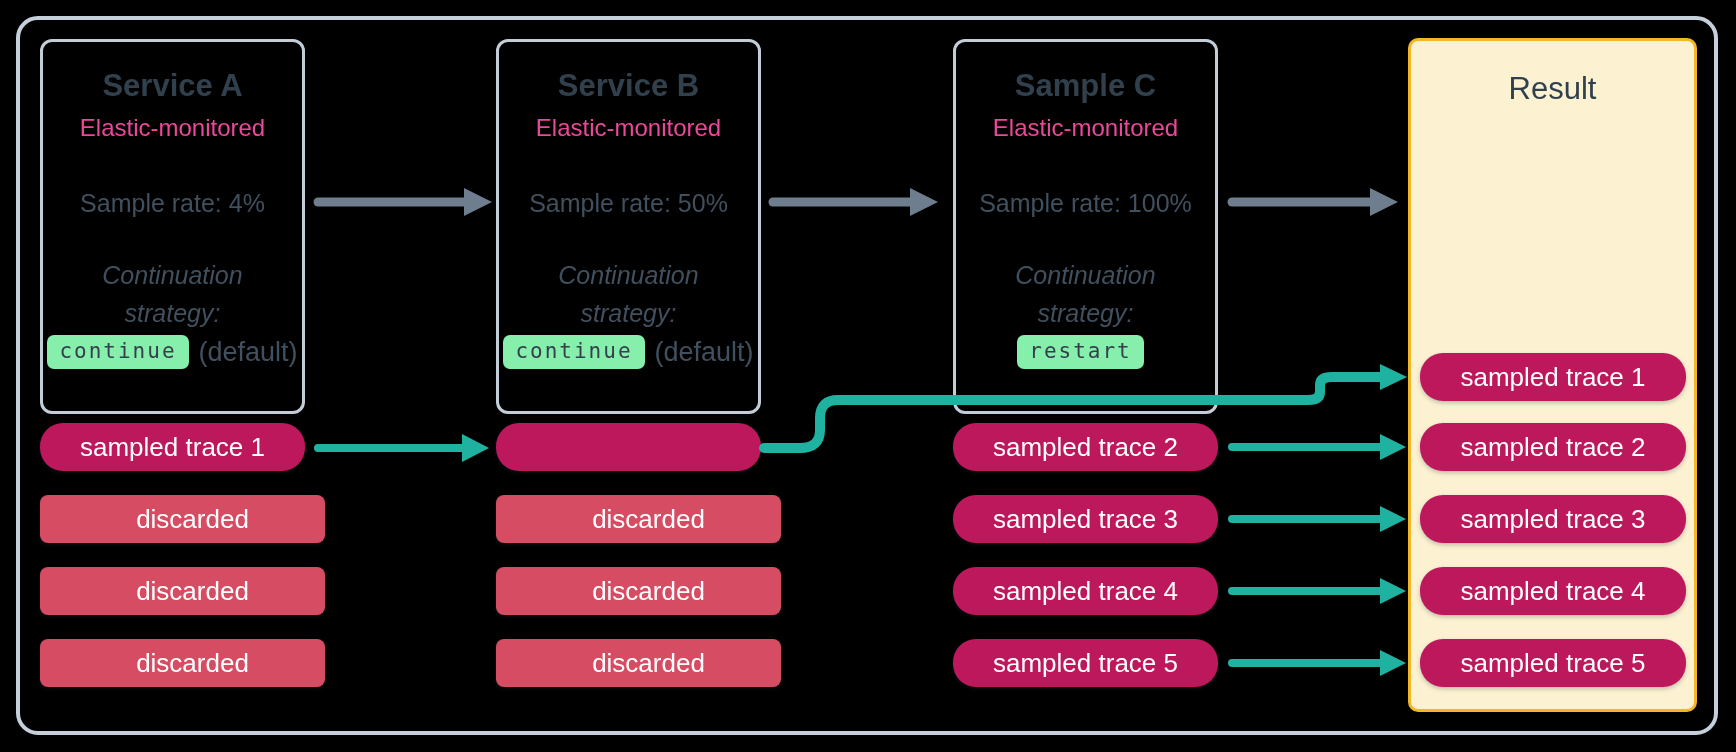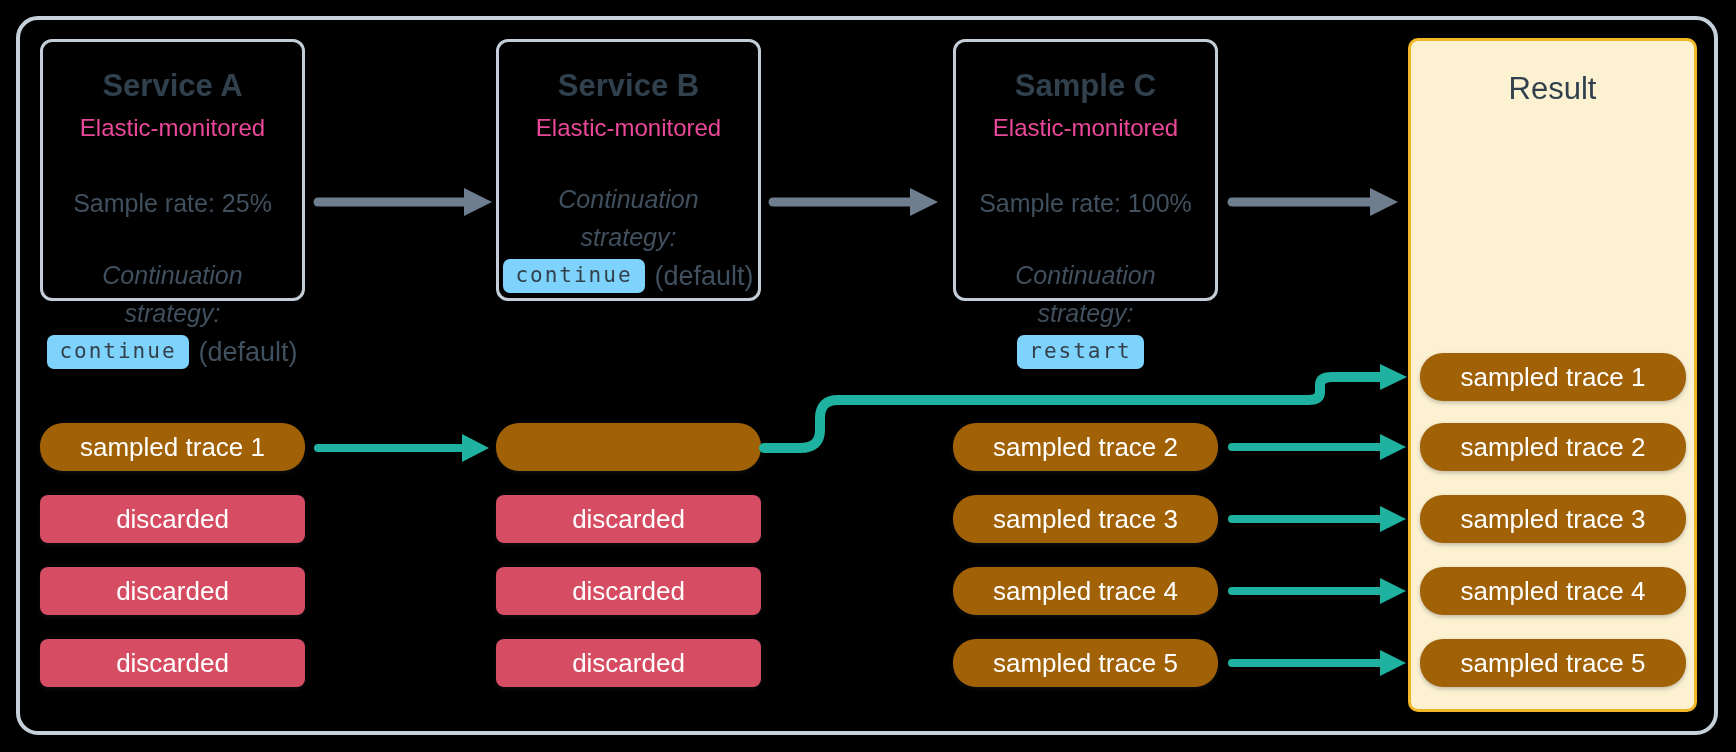--- a/index.html
+++ b/index.html
@@ -5,70 +5,71 @@
   html,body{margin:0;padding:0;background:#000;}
   #canvas{
     position:relative;width:1736px;height:752px;background:#000000;
     font-family:"Liberation Sans", sans-serif;overflow:hidden;
   }
   .outer-frame{
     position:absolute;left:16px;top:16px;width:1702px;height:719px;
     border:4px solid #c6d0da;border-radius:22px;box-sizing:border-box;
   }
   .service-box{
-    position:absolute;top:39px;width:265px;height:262px;box-sizing:border-box;
+    position:absolute;top:39px;width:265px;height:375px;box-sizing:border-box;
     border:3px solid #c3cdd7;border-radius:12px;
     display:flex;flex-direction:column;align-items:center;
   }
   .box-title{margin-top:26px;font-size:31px;font-weight:bold;color:#31404d;line-height:36px;}
   .box-sub{margin-top:10px;font-size:24px;color:#ec4899;line-height:28px;}
   .box-rate{margin-top:46px;font-size:25px;color:#41505e;line-height:30px;}
   .box-strategy{margin-top:38px;font-size:25px;color:#41505e;line-height:38px;text-align:center;max-width:190px;font-style:italic;}
   .badge-row{margin-top:3px;display:flex;align-items:center;gap:10px;}
   .code-badge{
-    background:#7dd3fc;color:#333f4b;border-radius:7px;padding:4px 12px 6px 12px;
+    background:#86efac;color:#333f4b;border-radius:7px;padding:4px 12px 6px 12px;
     font-family:"DejaVu Sans Mono", monospace;font-size:21px;letter-spacing:2px;
   }
   .strategy-note{font-size:27px;color:#41505e;}
   .result-panel{
     position:absolute;left:1408px;top:38px;width:289px;height:674px;box-sizing:border-box;
     background:#fcf2d2;border:3px solid #f2b727;border-radius:10px;
   }
   .result-title{margin-top:30px;text-align:center;font-size:31px;font-weight:normal;color:#31404d;}
   .lane{
     position:absolute;width:265px;height:48px;border-radius:8px;
     display:flex;align-items:center;justify-content:center;
     font-size:26px;color:#ffffff;box-shadow:0 2px 4px rgba(40,50,60,0.28);
   }
-  .lane.teal{background:#a16207;border-radius:23px;}
-  .lane.red{background:#d64d63;}
+  .lane.teal{background:#be185d;border-radius:23px;}
+  .lane.red{background:#d64d63;padding-left:20px;}
   .lane.in-result{left:1420px;width:266px;}
   .arrow-layer{position:absolute;left:0;top:0;pointer-events:none;}
 </style>
 </head>
 <body>
 
 <div id="canvas">
 
   <div class="outer-frame"></div>
 
   <div class="service-box" style="left:40px">
     <div class="box-title">Service A</div>
     <div class="box-sub">Elastic-monitored</div>
-    <div class="box-rate">Sample rate: 25%</div>
+    <div class="box-rate">Sample rate: 4%</div>
     <div class="box-strategy">Continuation strategy:</div>
     <div class="badge-row">
       <span class="code-badge">continue</span>
       <span class="strategy-note">(default)</span>
     </div>
   </div>
 
   <div class="service-box" style="left:496px">
     <div class="box-title">Service B</div>
     <div class="box-sub">Elastic-monitored</div>
+    <div class="box-rate">Sample rate: 50%</div>
     <div class="box-strategy">Continuation strategy:</div>
     <div class="badge-row">
       <span class="code-badge">continue</span>
       <span class="strategy-note">(default)</span>
     </div>
   </div>
 
   <div class="service-box" style="left:953px">
     <div class="box-title">Sample C</div>
     <div class="box-sub">Elastic-monitored</div>

